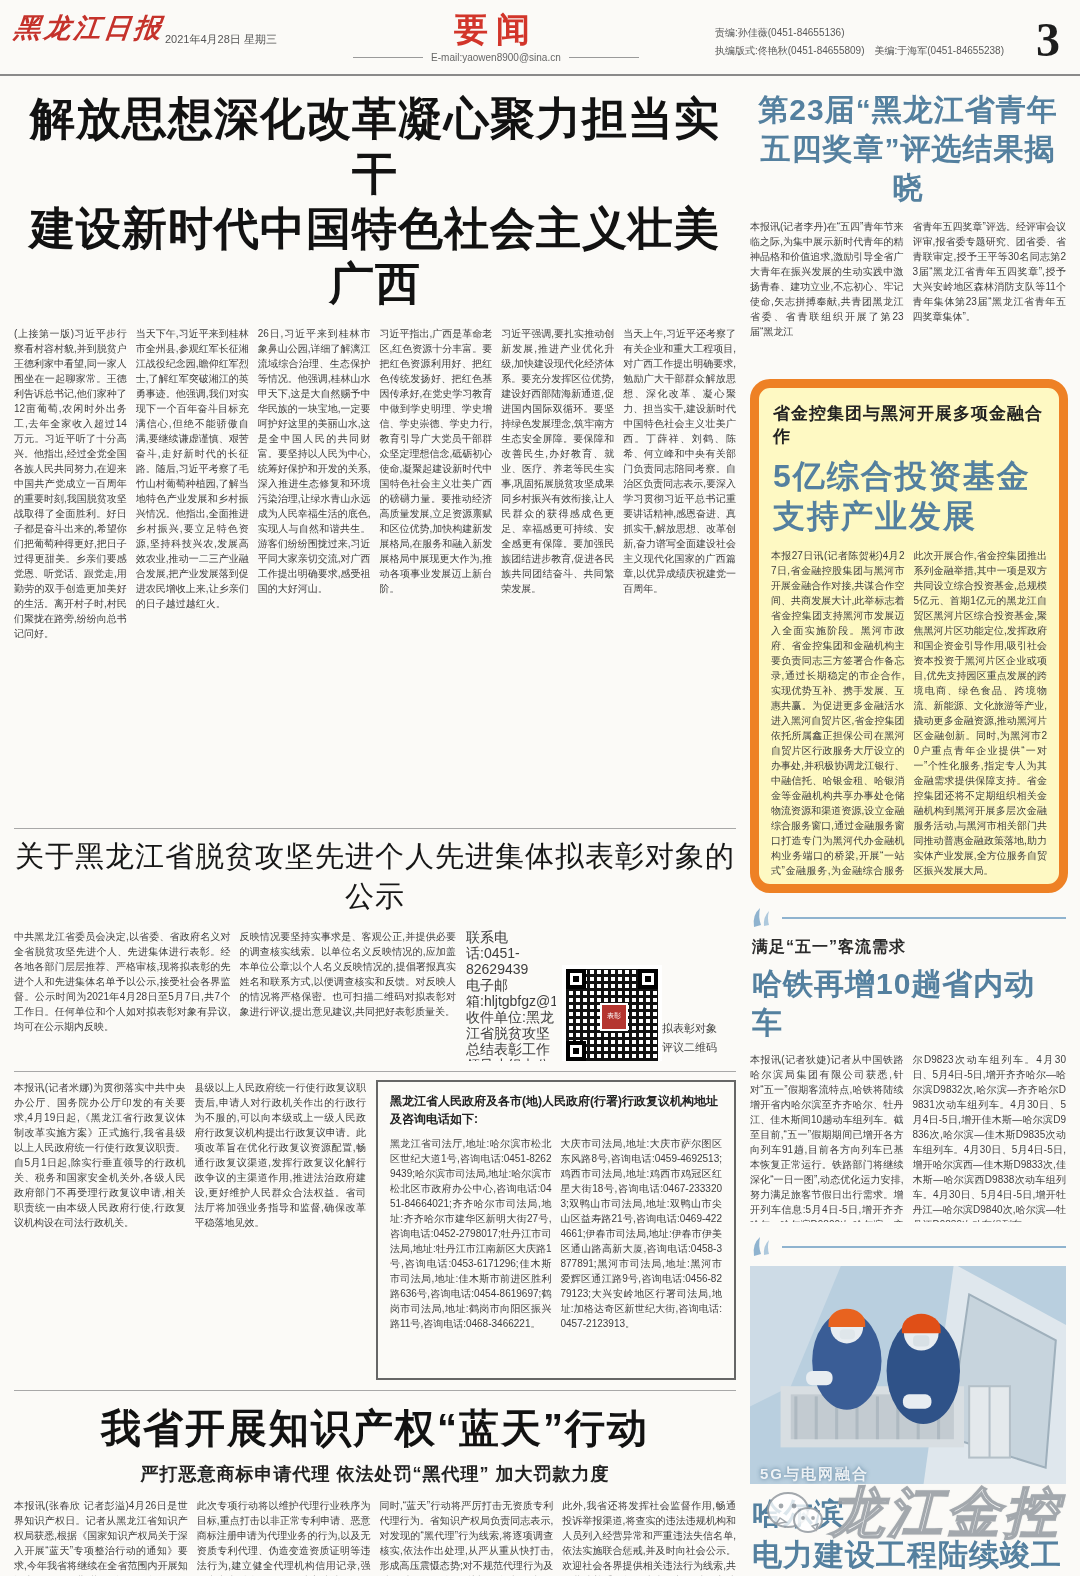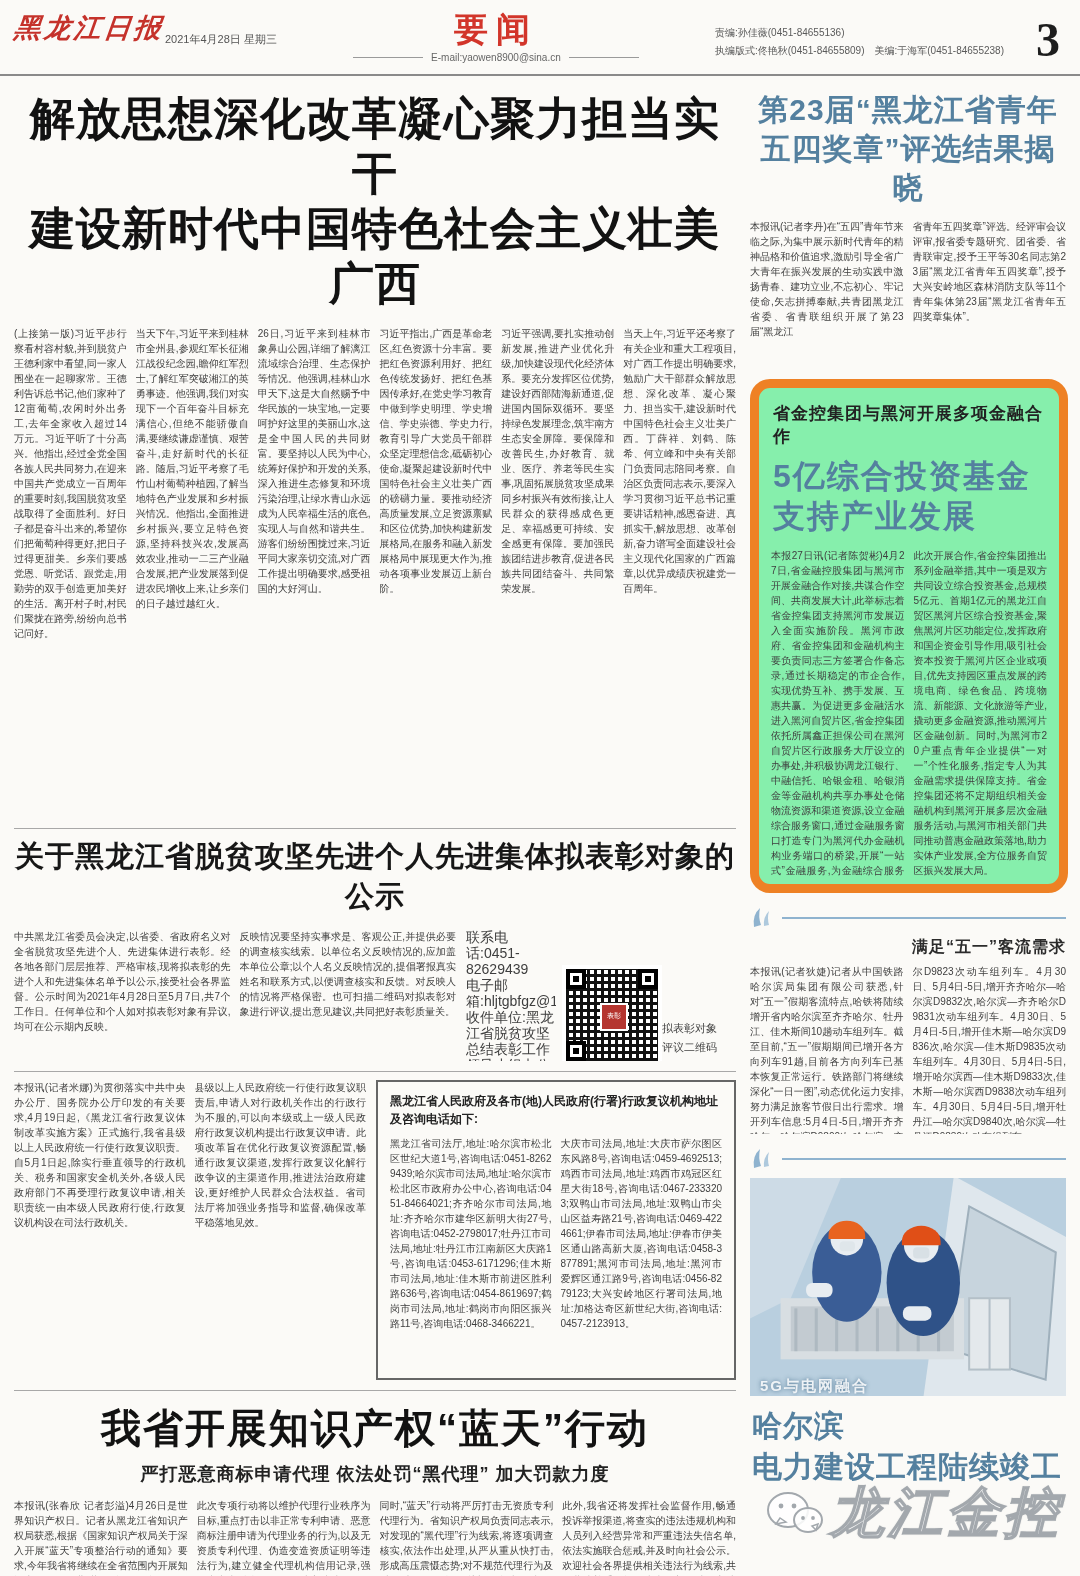--- a/index.html
+++ b/index.html
@@ -19,46 +19,46 @@
   .grid{display:flex;gap:14px;padding:8px 14px 0 14px;}
   .left{width:722px;flex:0 0 722px;}
   .right{flex:1;min-width:0;}
   
   .cols{display:flex;gap:9px;overflow:hidden;}
   .col{flex:1;font-size:10px;line-height:15px;text-align:justify;word-break:break-all;color:#3e3e3e;overflow:hidden;}
   .col::first-letter{}
   hr.rule{border:none;border-top:1px solid #a8a8a8;margin:10px 0 8px 0;}
   
   .lead-hl{font-size:45px;font-weight:bold;color:#121212;text-align:center;line-height:1.22;letter-spacing:1px;margin:8px 0 14px 0;}
-  .h2-black{font-size:29px;font-weight:bold;color:#171717;text-align:center;margin:6px 0 12px 0;letter-spacing:1px;}
+  .h2-black{font-size:29px;font-weight:normal;color:#171717;text-align:center;margin:6px 0 12px 0;letter-spacing:1px;}
   .h2-big{font-size:40px;font-weight:bold;color:#121212;text-align:center;margin:10px 0 6px 0;letter-spacing:2px;}
   .subhead{font-size:18px;font-weight:bold;color:#222;text-align:center;margin:4px 0 12px 0;letter-spacing:1px;}
   .h2-blue{color:#54809f;font-size:30px;font-weight:bold;line-height:1.3;text-align:center;letter-spacing:1px;margin:6px 0 12px 0;}
-  .kicker{font-size:16px;font-weight:bold;color:#2b2b2b;letter-spacing:1px;margin:4px 0 6px 2px;text-align:right;}
+  .kicker{font-size:16px;font-weight:bold;color:#2b2b2b;letter-spacing:1px;margin:4px 0 6px 2px;}
   
   .gs-row{display:flex;gap:10px;overflow:hidden;}
   .contact{flex:1;font-size:14px;line-height:16px;color:#3e3e3e;overflow:hidden;}
   .contact .contact-line{text-indent:0;}
   .qr-wrap{flex:0 0 170px;display:flex;align-items:flex-end;gap:4px;padding-top:18px;}
   .qr{position:relative;width:92px;height:92px;background:
       repeating-linear-gradient(0deg,#111 0 3px,transparent 3px 7px),
       repeating-linear-gradient(90deg,#111 0 3px,#fff 3px 7px);
       outline:4px solid #fff;}
   .qr .f{position:absolute;width:20px;height:20px;background:#fff;border:4px solid #000;box-sizing:border-box;}
   .qr .f::after{content:"";position:absolute;inset:3px;background:#000;}
   .qr .tl{top:0;left:0;} .qr .tr{top:0;right:0;} .qr .bl{bottom:0;left:0;}
   .qr .badge{position:absolute;top:34px;left:34px;width:24px;height:24px;background:#b5352f;border:2px solid #fff;color:#fff;font-size:7px;line-height:1.2;display:flex;align-items:center;justify-content:center;text-align:center;}
   .qr-cap{font-size:11px;color:#444;line-height:1.7;padding-bottom:4px;white-space:nowrap;}
   
   .fy-row{display:flex;gap:10px;}
   .fy-cols{flex:0 0 352px;display:flex;gap:9px;overflow:hidden;}
   .fy-box{flex:1;border:2px solid #666;padding:10px 12px;overflow:hidden;background:#fbfaf7;}
   .fy-box-title{font-size:12px;font-weight:bold;color:#222;line-height:1.5;margin-bottom:8px;}
   
-  .orange-box{border:9px solid #ee8125;border-radius:20px;padding:12px 12px 8px 12px;margin:10px -2px 12px 0;background:#86efac;}
+  .orange-box{border:9px solid #ee8125;border-radius:20px;padding:12px 12px 8px 12px;margin:10px -2px 12px 0;background:#fef9c3;}
   .ob-kicker{font-size:17px;font-weight:bold;color:#222;margin:2px 0 8px 2px;letter-spacing:1px;}
   .ob-hl{color:#54809f;font-size:32px;font-weight:bold;line-height:1.25;letter-spacing:2px;margin:0 0 12px 2px;}
   .blue-sep{display:flex;align-items:flex-end;gap:6px;margin:12px 0 8px 0;}
   .blue-sep .line{flex:1;height:2px;background:#8fb3cf;margin-bottom:10px;}
   .photo{position:relative;width:100%;height:218px;margin:4px 0 10px 0;overflow:hidden;background:linear-gradient(160deg,#cfe0ec 0%,#aac6da 45%,#e8eef3 100%);}
   .photo-cap{position:absolute;left:10px;bottom:0;font-size:15px;font-weight:bold;color:rgba(255,255,255,.85);text-shadow:0 0 4px rgba(70,110,140,.9);letter-spacing:2px;}
   
   .wm{position:absolute;right:18px;bottom:26px;display:flex;align-items:center;gap:6px;opacity:.9;pointer-events:none;}
   .wm-text{font-size:54px;font-weight:bold;color:rgba(255,255,255,.88);-webkit-text-stroke:1.5px #9aa0a6;letter-spacing:4px;text-shadow:0 0 2px rgba(120,120,120,.45);font-style:italic;}
 </style>
@@ -193,20 +193,21 @@
       <div class="blue-sep">
         <svg width="26" height="24" viewBox="0 0 26 24">
           <path d="M4 22 Q2 10 10 3 Q8 12 11 20 Z" fill="#8fb3cf"></path>
           <path d="M14 21 Q13 12 19 6 Q17 13 19 20 Z" fill="#aec9dd"></path>
         </svg>
         <div class="line"></div>
       </div>
 
       <section>
         <div class="kicker">满足“五一”客流需求</div>
+        <div class="h2-blue" style="text-align:left;margin:0 0 10px 2px;">哈铁再增10趟省内动车</div>
         <div class="cols" style="height:170px">
             <div class="col">本报讯(记者狄婕)记者从中国铁路哈尔滨局集团有限公司获悉,针对“五一”假期客流特点,哈铁将陆续增开省内哈尔滨至齐齐哈尔、牡丹江、佳木斯间10趟动车组列车。截至目前,“五一”假期期间已增开各方向列车91趟,目前各方向列车已基本恢复正常运行。铁路部门将继续深化“一日一图”,动态优化运力安排,努力满足旅客节假日出行需求。增开列车信息:5月4日-5日,增开齐齐哈尔—哈尔滨D9800次,哈尔滨—齐齐哈</div>
             <div class="col">尔D9823次动车组列车。4月30日、5月4日-5日,增开齐齐哈尔—哈尔滨D9832次,哈尔滨—齐齐哈尔D9831次动车组列车。4月30日、5月4日-5日,增开佳木斯—哈尔滨D9836次,哈尔滨—佳木斯D9835次动车组列车。4月30日、5月4日-5日,增开哈尔滨西—佳木斯D9833次,佳木斯—哈尔滨西D9838次动车组列车。4月30日、5月4日-5日,增开牡丹江—哈尔滨D9840次,哈尔滨—牡丹江D9839次动车组列车。</div>
           </div>
       </section>
 
       <div class="blue-sep">
         <svg width="26" height="24" viewBox="0 0 26 24">
           <path d="M4 22 Q2 10 10 3 Q8 12 11 20 Z" fill="#8fb3cf"></path>
           <path d="M14 21 Q13 12 19 6 Q17 13 19 20 Z" fill="#aec9dd"></path>

